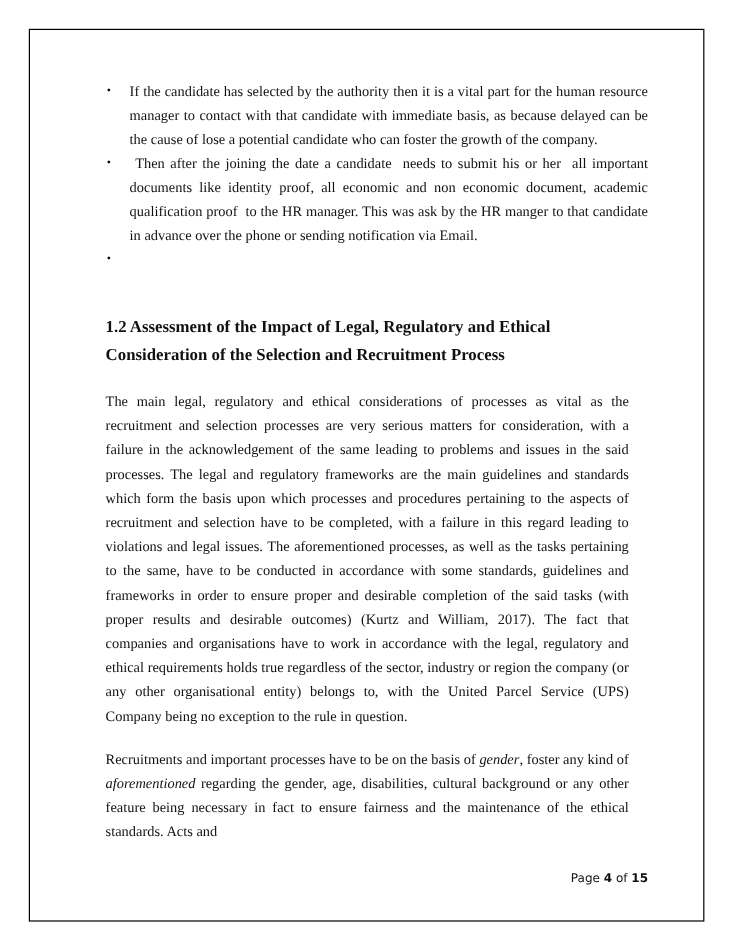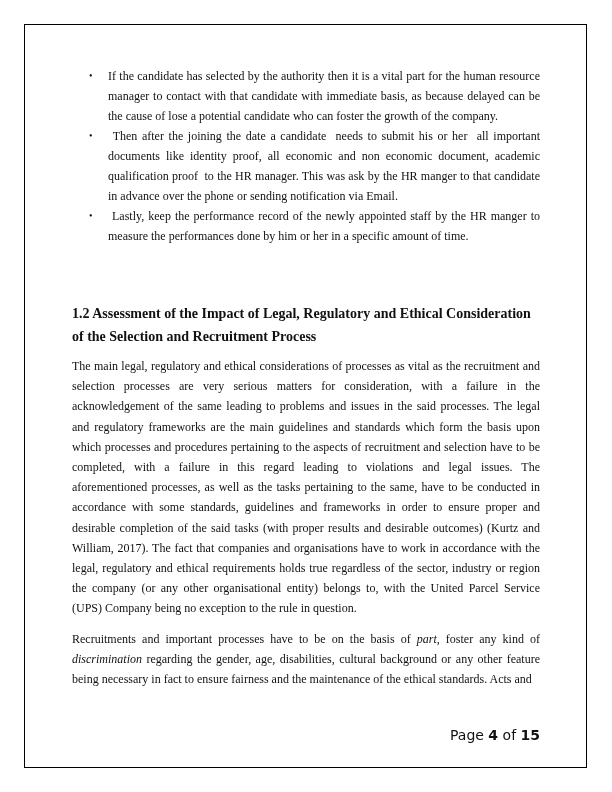--- a/index.html
+++ b/index.html
@@ -14,59 +14,58 @@
     }
     .bullets { list-style: none; margin: 0; padding: 0; }
     .bullets li {
       position: relative; padding-left: 36px; line-height: 20px; text-align: justify;
       margin-bottom: 0;
     }
     .bullets li .bullet {
       position: absolute; left: 17px; top: 0; font-size: 10px; line-height: 20px;
     }
     .heading {
-      margin: 0; margin-top: 56px; font-weight: bold; font-size: 14px; line-height: 23px;
+      margin: 16px; margin-top: 56px; font-weight: bold; font-size: 14px; line-height: 23px;
       color: #111; font-family: "Liberation Serif", serif;
     }
     .para {
-      margin: 0; margin-top: 8px; line-height: 20.2px; text-align: justify;
+      margin: 16px; margin-top: 8px; line-height: 20.2px; text-align: justify;
     }
     .para2 { margin-top: 10px; }
     .footer {
       position: absolute; right: 72px; top: 727px;
-      font-family: "DejaVu Sans", "Liberation Sans", sans-serif; font-size: 14px; color: #111; padding-left: 20px;
+      font-family: "DejaVu Sans", "Liberation Sans", sans-serif; font-size: 10px; color: #111; padding-left: 20px;
     }
     .footer b { font-weight: bold; }
   </style>
 </head>
 <body>
 
 <div class="page-border"></div>
 
 <div class="content">
   <ul class="bullets">
     <li>
       <span class="bullet">•</span>
       <span>If the candidate has selected by the authority then it is a vital part for the human resource manager to contact with that candidate with immediate basis, as because delayed can be the cause of lose a potential candidate who can foster the growth of the company.</span>
     </li>
     <li>
       <span class="bullet">•</span>
       <span>&nbsp;Then after the joining the date a candidate &nbsp;needs to submit his or her &nbsp;all important documents like identity proof, all economic and non economic document, academic qualification proof &nbsp;to the HR manager. This was ask by the HR manger to that candidate in advance over the phone or sending notification via Email.</span>
     </li>
     <li>
       <span class="bullet">•</span>
-      <span>&nbsp;Lastly, keep the performance record of the newly appointed staff by the HR manger to measure the performances done by him or her in a specific amount of time.</span>
     </li>
   </ul>
 
   <h2 class="heading">1.2 Assessment of the Impact of Legal, Regulatory and Ethical Consideration of the Selection and Recruitment Process</h2>
 
   <p class="para">The main legal, regulatory and ethical considerations of processes as vital as the recruitment and selection processes are very serious matters for consideration, with a failure in the acknowledgement of the same leading to problems and issues in the said processes. The legal and regulatory frameworks are the main guidelines and standards which form the basis upon which processes and procedures pertaining to the aspects of recruitment and selection have to be completed, with a failure in this regard leading to violations and legal issues. The aforementioned processes, as well as the tasks pertaining to the same, have to be conducted in accordance with some standards, guidelines and frameworks in order to ensure proper and desirable completion of the said tasks (with proper results and desirable outcomes) (Kurtz and William, 2017). The fact that companies and organisations have to work in accordance with the legal, regulatory and ethical requirements holds true regardless of the sector, industry or region the company (or any other organisational entity) belongs to, with the United Parcel Service (UPS) Company being no exception to the rule in question.</p>
 
-  <p class="para para2"><span>Recruitments and important processes have to be on the basis of </span><em>part</em><span>, foster any kind of </span><em>discrimination</em><span> regarding the gender, age, disabilities, cultural background or any other feature being necessary in fact to ensure fairness and the maintenance of the ethical standards. Acts and</span></p>
+  <p class="para para2"><span>Recruitments and important processes have to be on the basis of </span><em>gender</em><span>, foster any kind of </span><em>aforementioned</em><span> regarding the gender, age, disabilities, cultural background or any other feature being necessary in fact to ensure fairness and the maintenance of the ethical standards. Acts and</span></p>
 </div>
 
 <div class="footer">
   <span>Page</span>
   <b>4</b>
   <span>of</span>
   <b>15</b>
 </div>
 
 </body></html>

